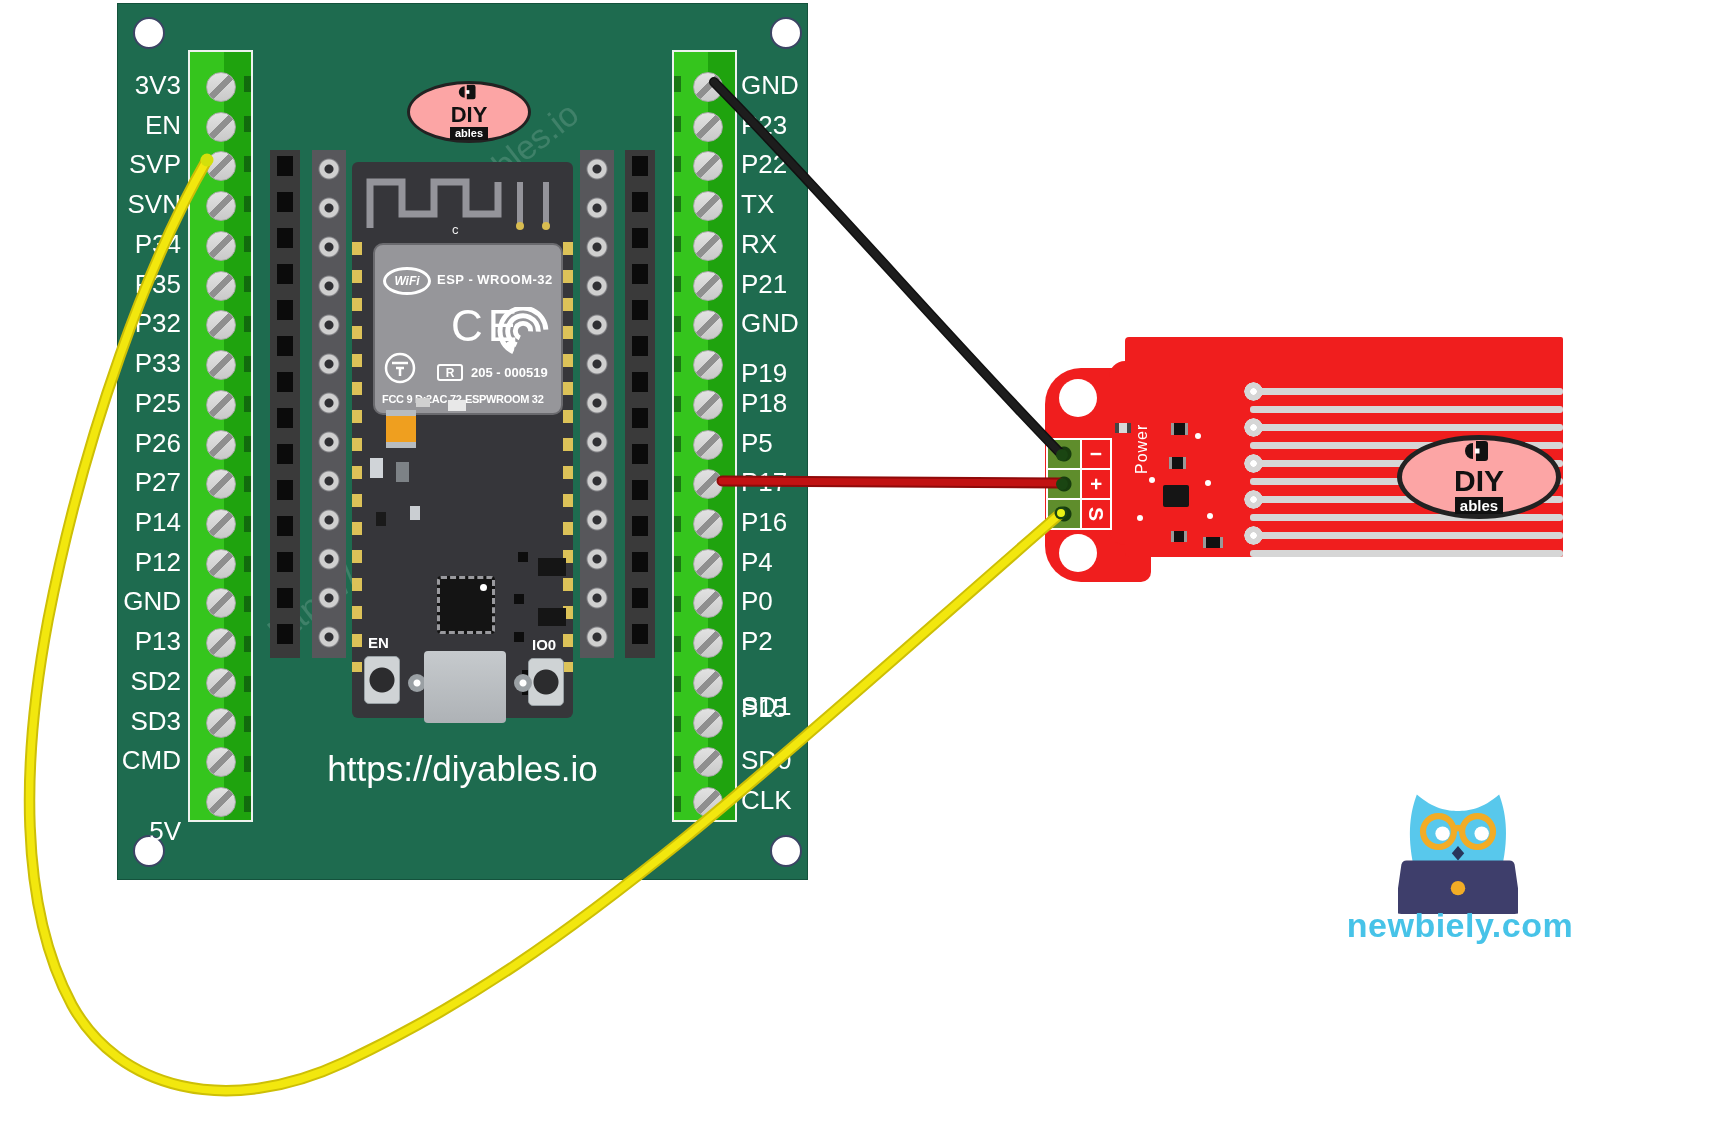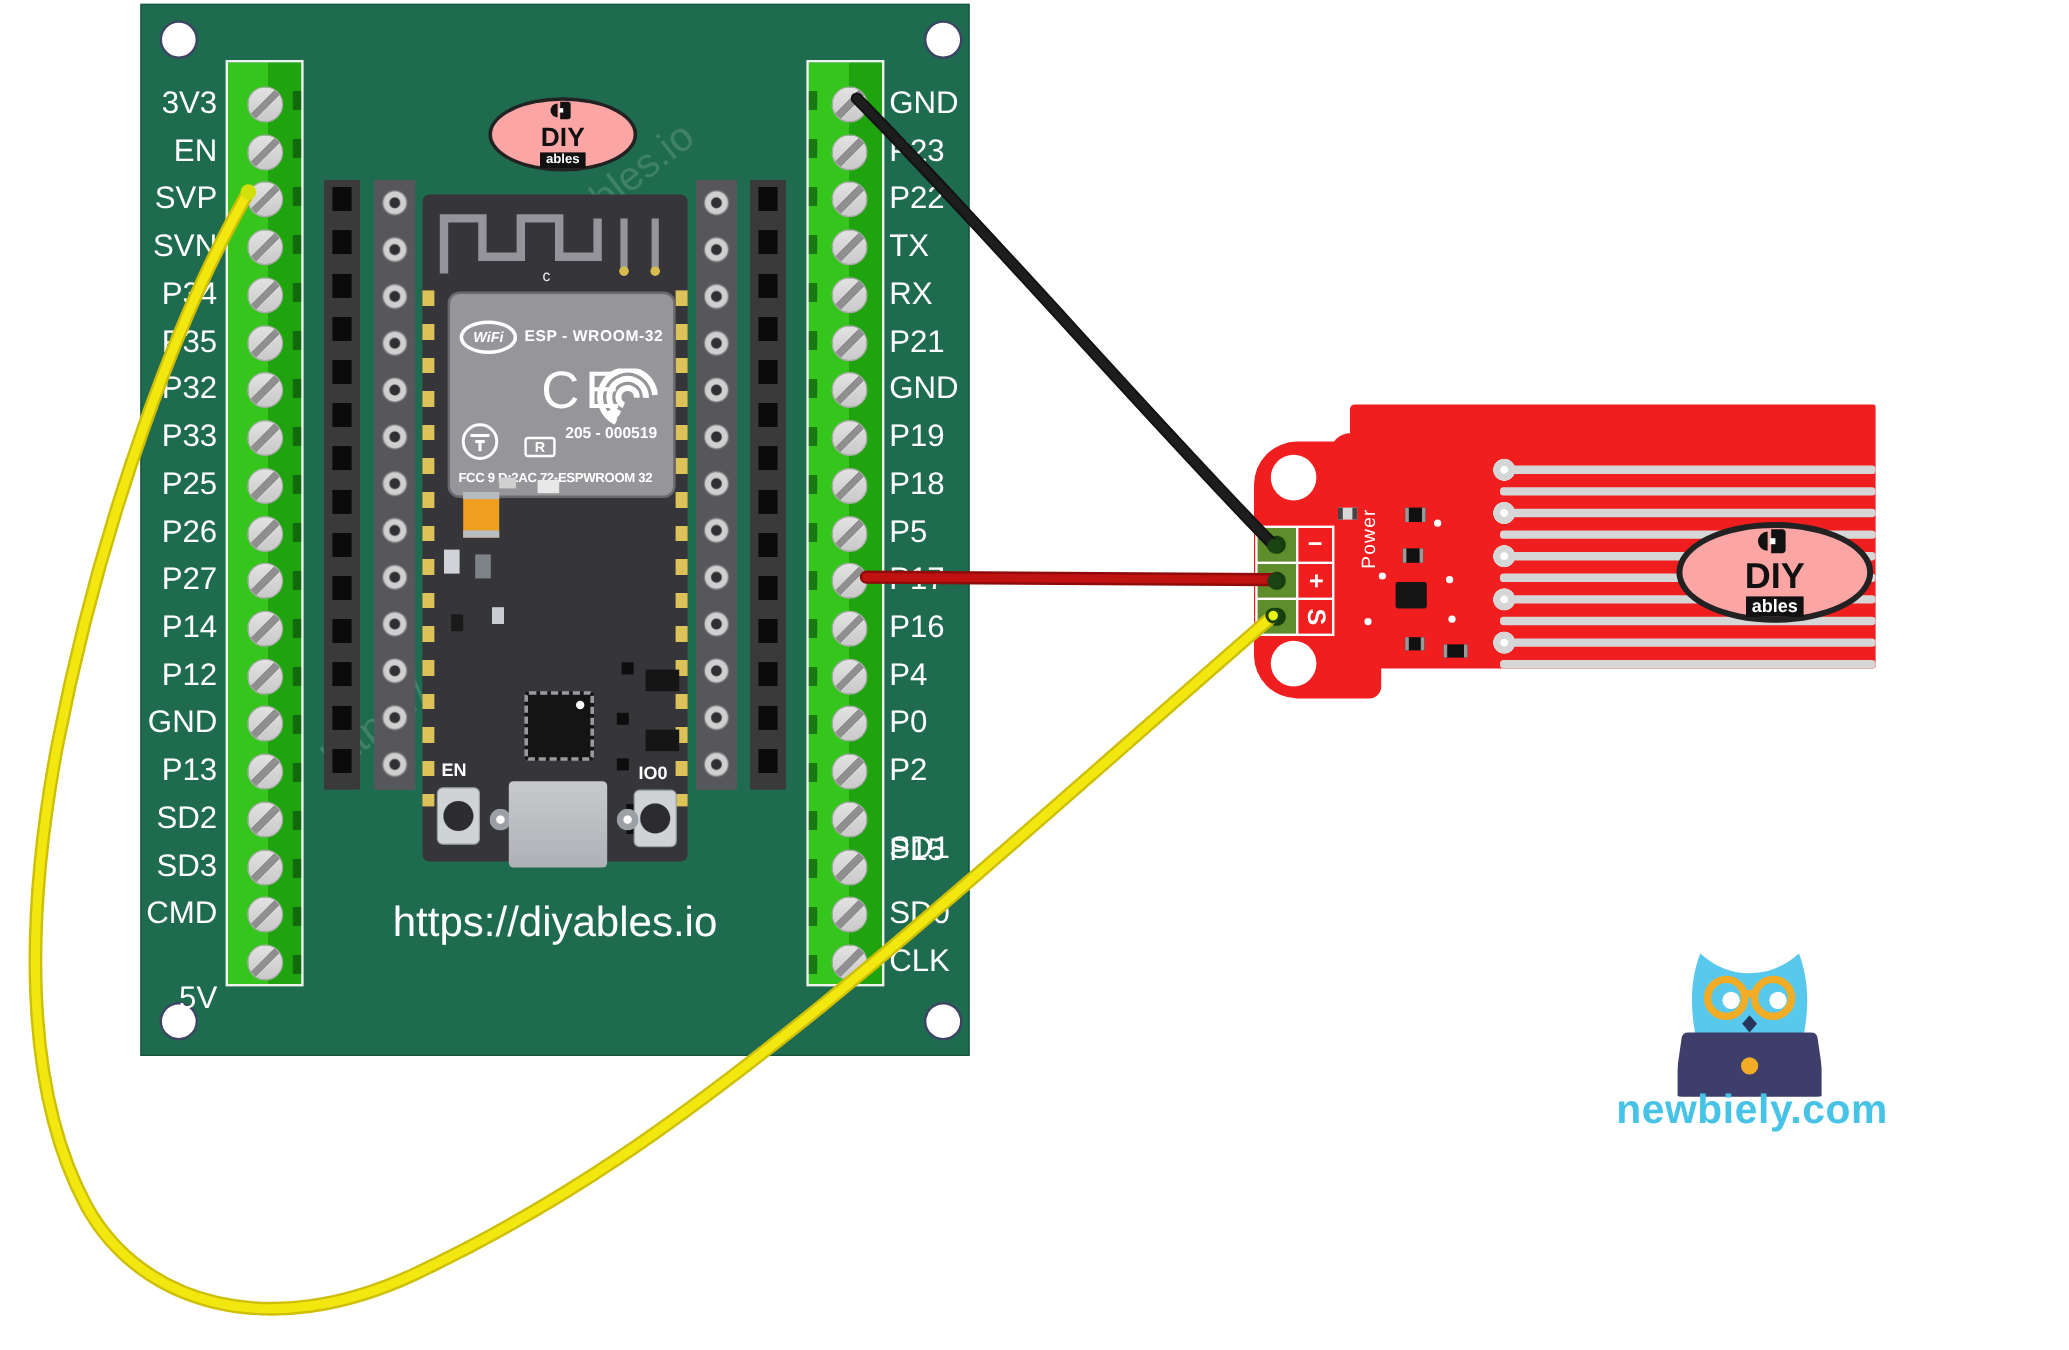--- a/index.html
+++ b/index.html
@@ -53,21 +53,21 @@
   .shield{position:absolute;left:21px;top:81px;width:190px;height:172px;background:#96969a;
           border:2px solid #6a6a6e;border-radius:10px;box-sizing:border-box;color:#fff;}
   .wifi{position:absolute;left:8px;top:22px;width:48px;height:28px;border:3px solid #fff;border-radius:50%;
         display:flex;align-items:center;justify-content:center;font-size:12px;font-weight:bold;font-style:italic;box-sizing:border-box;}
   .mname{position:absolute;left:62px;top:27px;font-size:13px;font-weight:bold;letter-spacing:.5px;white-space:nowrap;}
   .ce{position:absolute;left:50px;top:56px;font-size:44px;letter-spacing:5px;margin-left:26px;}
   .swirl{position:absolute;left:122px;top:62px;}
   .giteki{position:absolute;left:8px;top:106px;}
   .rbox{position:absolute;left:62px;top:119px;width:26px;height:17px;border:2px solid #fff;border-radius:3px;
         font-size:12px;font-weight:bold;display:flex;align-items:center;justify-content:center;box-sizing:border-box;}
-  .rnum{position:absolute;left:96px;top:108px;font-size:13px;font-weight:bold;white-space:nowrap;}
+  .rnum{position:absolute;left:96px;top:120px;font-size:13px;font-weight:bold;white-space:nowrap;}
   .fcc{position:absolute;left:7px;top:148px;font-size:11px;font-weight:bold;letter-spacing:-0.3px;white-space:nowrap;}
   .qfn{position:absolute;left:85px;top:414px;width:58px;height:58px;background:#141414;border:3px dashed #9a9a9e;
        border-radius:4px;box-sizing:border-box;}
   .qfn .dot{position:absolute;right:5px;top:5px;width:7px;height:7px;border-radius:50%;background:#fff;}
   .btn{position:absolute;width:36px;height:48px;background:#cfd3d5;border:1px solid #98a0a4;border-radius:5px;
        box-sizing:border-box;background-image:radial-gradient(circle at 17px 23px,#2c2c2e 12px,transparent 13px);}
   .btn.en{left:12px;top:494px}.btn.io0{left:176px;top:496px}
   .btnlab{position:absolute;color:#fff;font-weight:bold;font-size:15px;}
   .btnlab.en{left:16px;top:472px}.btnlab.io0{left:180px;top:474px}
   .ear{position:absolute;width:18px;height:18px;border-radius:50%;background:#9aa0a4;
@@ -190,21 +190,21 @@
         <div class="plabel" style="top:766px">5V</div>
       </div>
     <div class="labels right" id="labelsR">
         <div class="plabel" style="top:20.0px">GND</div>
         <div class="plabel" style="top:59.7px">P23</div>
         <div class="plabel" style="top:99.4px">P22</div>
         <div class="plabel" style="top:139.2px">TX</div>
         <div class="plabel" style="top:178.9px">RX</div>
         <div class="plabel" style="top:218.6px">P21</div>
         <div class="plabel" style="top:258.3px">GND</div>
-        <div class="plabel" style="top:298.0px">P19</div>
+        <div class="plabel" style="top:308px">P19</div>
         <div class="plabel" style="top:337.8px">P18</div>
         <div class="plabel" style="top:377.5px">P5</div>
         <div class="plabel" style="top:417.2px">P17</div>
         <div class="plabel" style="top:456.9px">P16</div>
         <div class="plabel" style="top:496.6px">P4</div>
         <div class="plabel" style="top:536.4px">P0</div>
         <div class="plabel" style="top:576.1px">P2</div>
         <div class="plabel" style="top:643px">P15</div>
         <div class="plabel" style="top:641px">SD1</div>
         <div class="plabel" style="top:695.2px">SD0</div>

